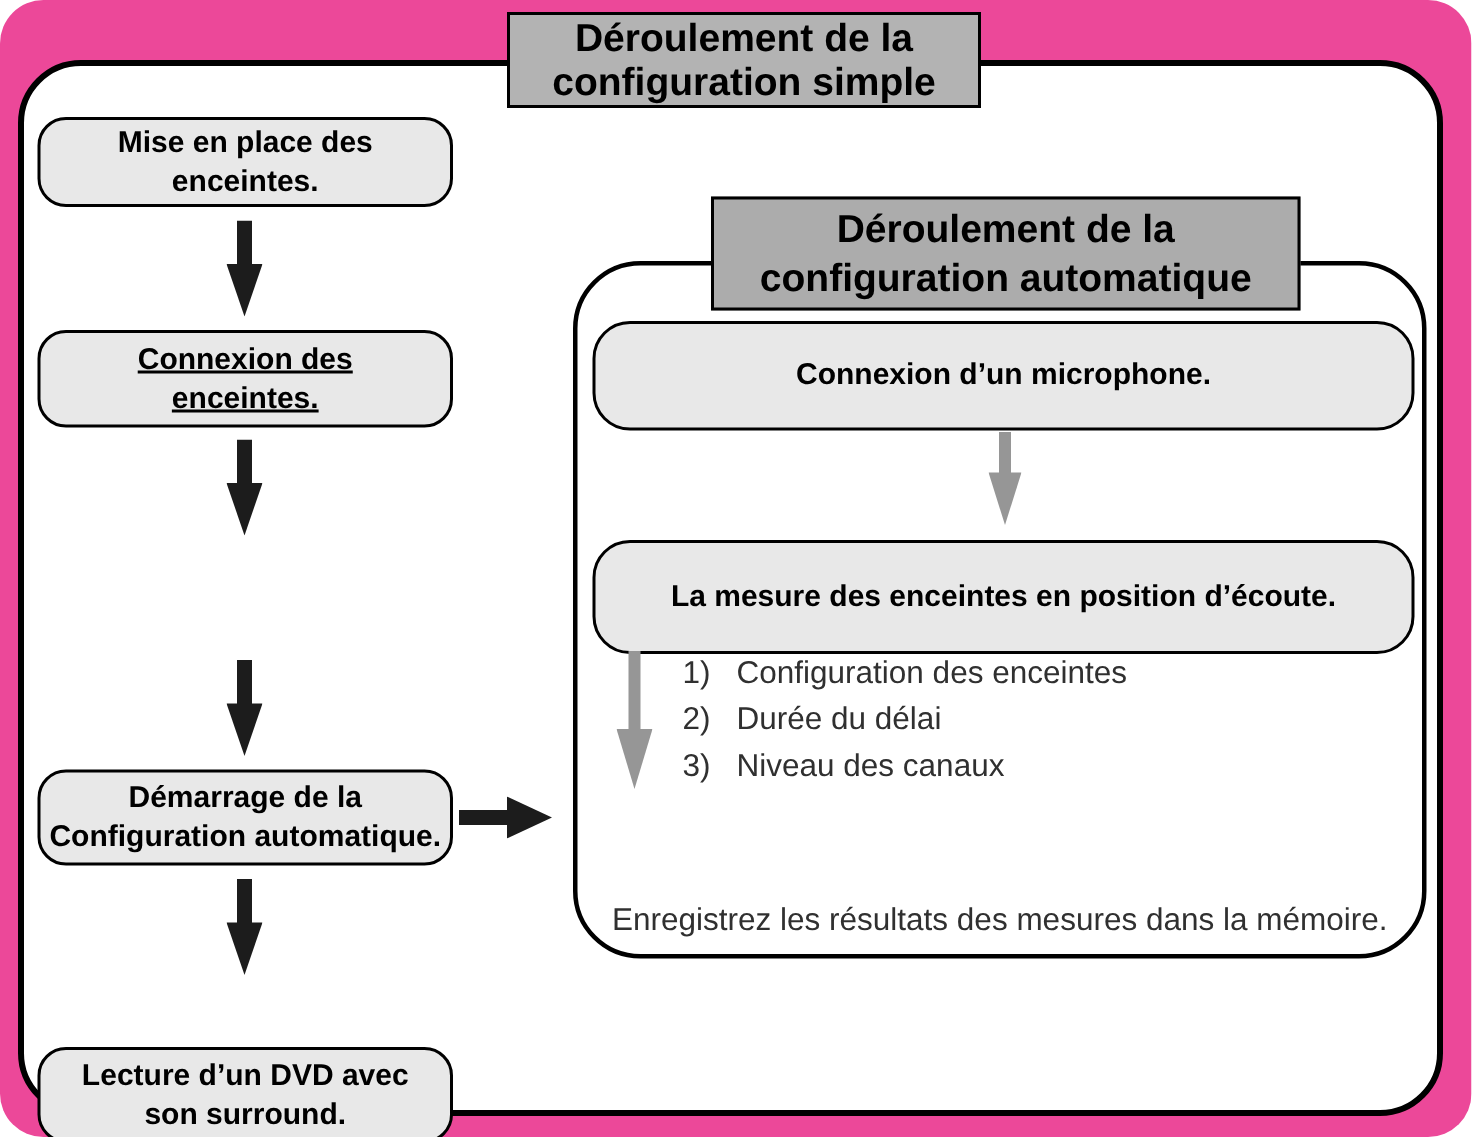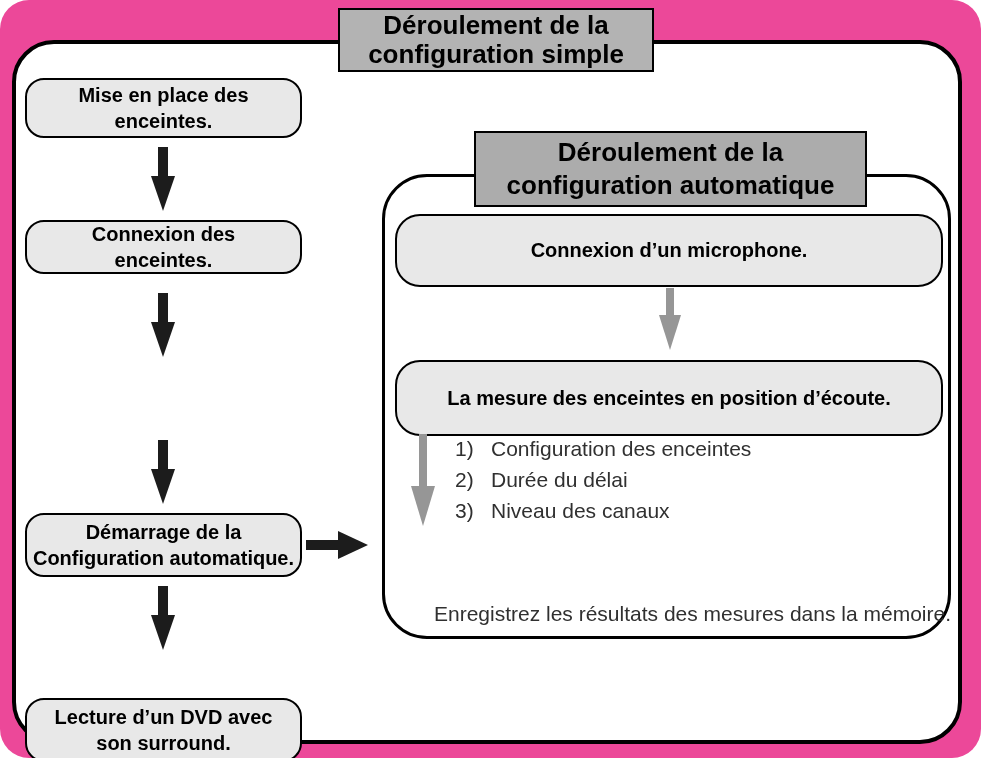--- a/index.html
+++ b/index.html
@@ -68,21 +68,21 @@
     background:var(--step-box-bg);
     border:2.5px solid var(--border);
     z-index:2;
   }
   .left-step{
     left:25px;width:277px;
     border-radius:19px;
     font-size:20px;line-height:26px;
   }
   .s1{top:78px;height:60px;}
-  .s2{top:220px;height:54px;}
+  .s2{top:220px;height:65px;text-decoration:underline;}
   .s3{top:367px;height:65px;}
   .s4{top:513px;height:64px;}
   .s5{top:658px;height:64px;margin-top:40px;}
   .right-step{
     left:395px;width:548px;
     border-radius:25px;
     font-size:20px;
   }
   .r1{top:214px;height:73px;}
   .r2{top:360px;height:76px;}
@@ -103,21 +103,21 @@
     font-size:21px;
   }
   .measure-row{
     display:flex;
     height:31px;align-items:center;
   }
   .measure-num{width:36px;}
   .footnote{
     position:absolute;
     left:382px;top:602px;width:569px;
-    text-align:right;
+    text-align:center;
     color:var(--text-secondary);
     font-size:21px;
     z-index:2;
   }
 </style>
 </head>
 <body>
 
 <div class="canvas">
 

